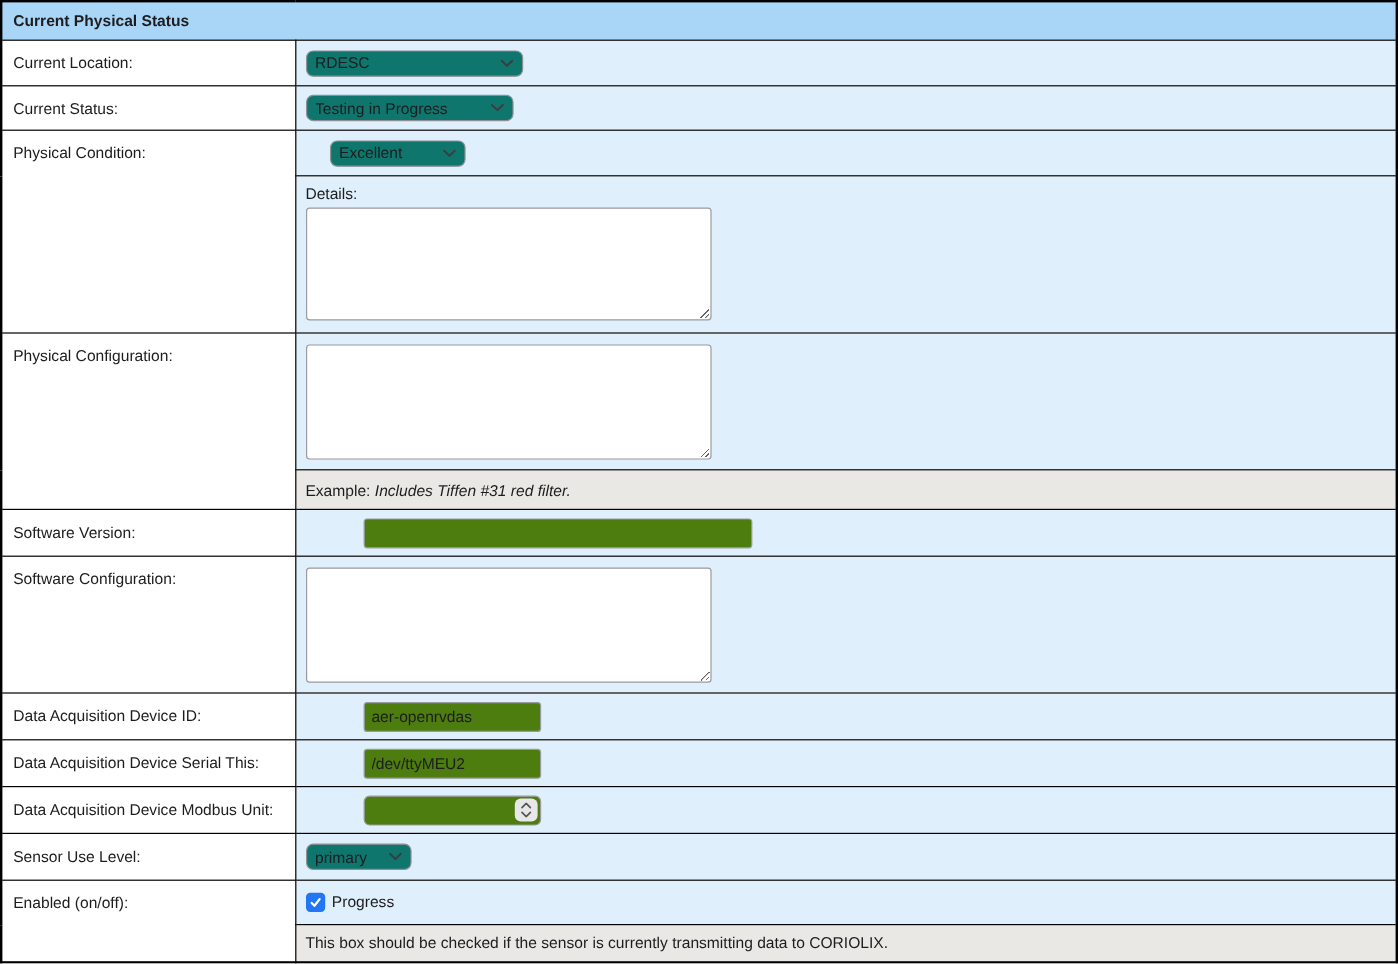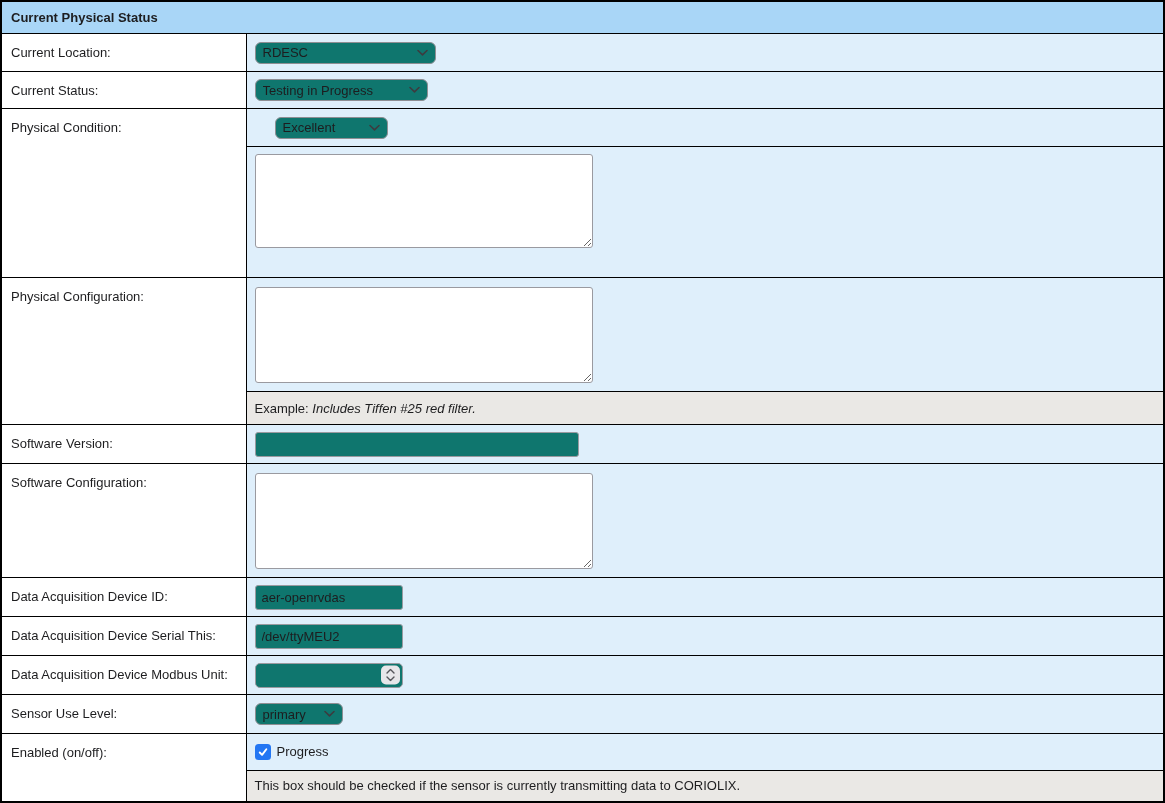--- a/index.html
+++ b/index.html
@@ -70,27 +70,28 @@
     display: flex; align-items: center;
   }
   .w-181 { width: 181px; }
   .w-173 { width: 173px; }
   .w-113 { width: 113px; margin-left: 20px; }
   .w-88  { width: 88px;  }
 
   
   input.inp {
     height: 25px;
-    background: #0f766e;
+    background: #4d7c0f;
     border: 1px solid #9a9aa0;
     border-radius: 3px;
     font: inherit;
     color: #1d1d1f;
     padding: 0 6px;
     box-sizing: border-box;
+    margin-left: 48px;
   }
   .w-324 { width: 324px; }
   .w-148 { width: 148px; }
 
   
   .num-wrap { position: relative; display: inline-flex; align-items: center; vertical-align: middle; }
   .num-wrap input.inp { padding-right: 26px; border-radius: 5px; }
   .stepper {
     position: absolute; right: 3px; top: 50%;
     transform: translateY(-50%);
@@ -189,35 +190,36 @@
             <svg width="11" height="7" viewBox="0 0 11 7">
                   <path d="M1 1 L5.5 5.3 L10 1" stroke="#3c3c40" stroke-width="1.6" fill="none" stroke-linecap="round" stroke-linejoin="round"></path>
                 </svg>
           </span>
         </span>
       </td>
     </tr>
 
     <tr class="rh-131">
       <td class="field top">
+        <div class="mini-label">Details:</div>
         <textarea class="ta h-94" style=""></textarea>
       </td>
     </tr>
 
     <tr class="rh-114">
       <td class="label" rowspan="2">Physical Configuration:</td>
       <td class="field">
         <textarea class="ta" style=""></textarea>
       </td>
     </tr>
 
     <tr class="rh-33">
       <td class="note">
         <span>Example:</span>
-        <span class="it">Includes Tiffen #25 red filter.</span>
+        <span class="it">Includes Tiffen #31 red filter.</span>
       </td>
     </tr>
 
     <tr class="rh-39">
       <td class="label">Software Version:</td>
       <td class="field">
         <input class="inp w-324" type="text" value="" style="">
       </td>
     </tr>
 

